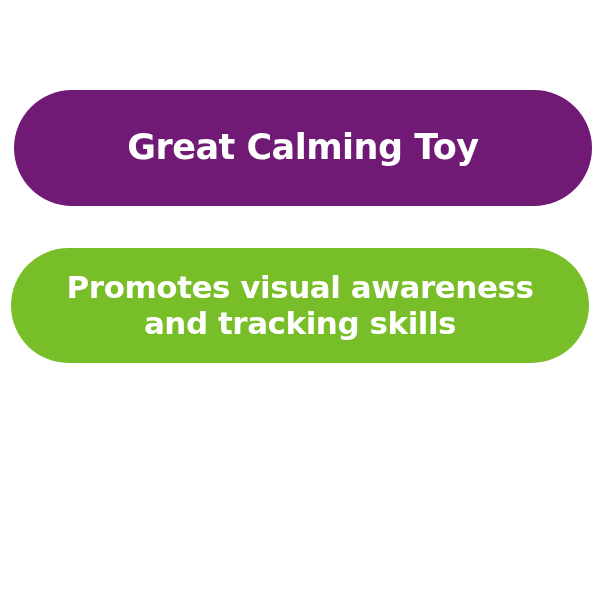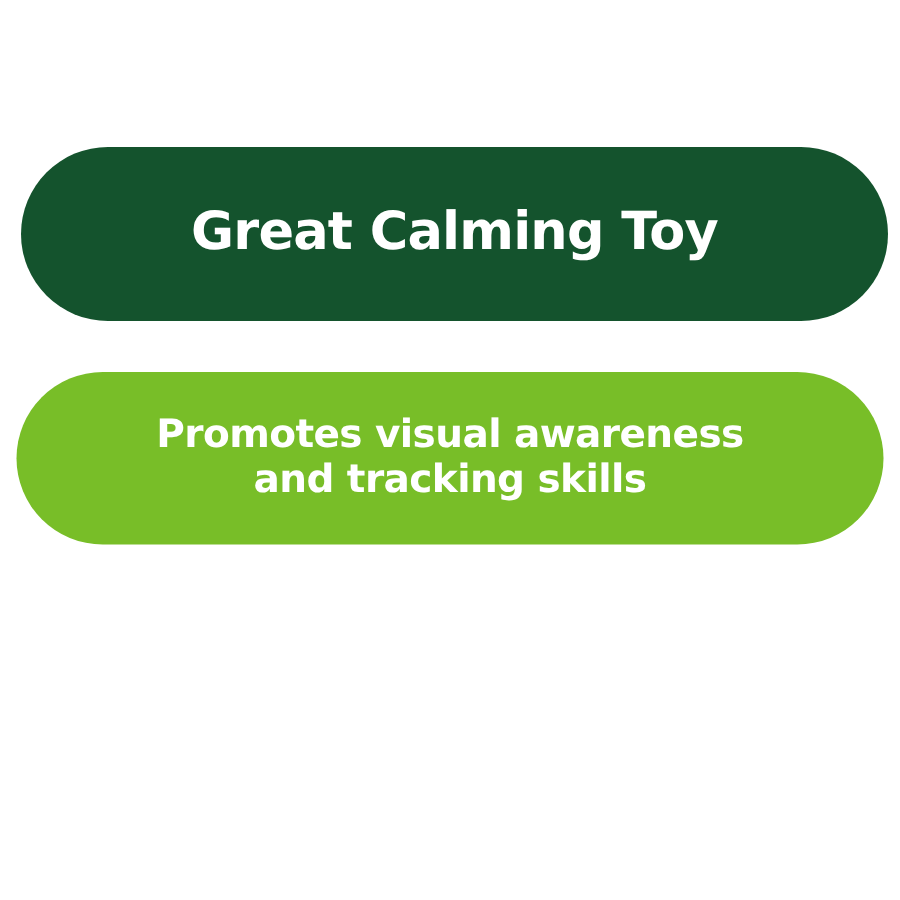--- a/index.html
+++ b/index.html
@@ -56,21 +56,21 @@
 
   
   #pill-visual-awareness {
     left: 11px;
     top: 248px;
     width: 578px;
     height: 115px;
     background: #78be28;
   }
   #pill-visual-awareness .pill-label {
-    font-size: 26px;
+    font-size: 31px;
     line-height: 1.14;
     text-align: center;
   }
 
   
   #pill-tranquility {
     left: 12px;
     top: 405px;
     width: 580px;
     height: 116px;
@@ -78,21 +78,21 @@
   }
   #pill-tranquility .pill-label {
     font-size: 35px;
   }
 </style>
 </head>
 <body style="background: rgb(255, 255, 255);">
 
 <div id="badge-stack">
 
-  <div class="pill" id="pill-calming" style="background: #14532d; margin-top: 8px;">
+  <div class="pill" id="pill-calming" style="background: #701a75;">
     <span class="pill-label" style="color: rgb(255, 255, 255);">Great Calming Toy</span>
   </div>
 
   <div class="pill" id="pill-visual-awareness" style="background: rgb(120, 190, 40);">
     <span class="pill-label" style="color: rgb(255, 255, 255);">Promotes visual awareness
 and tracking skills</span>
   </div>
 
 
 </div>

